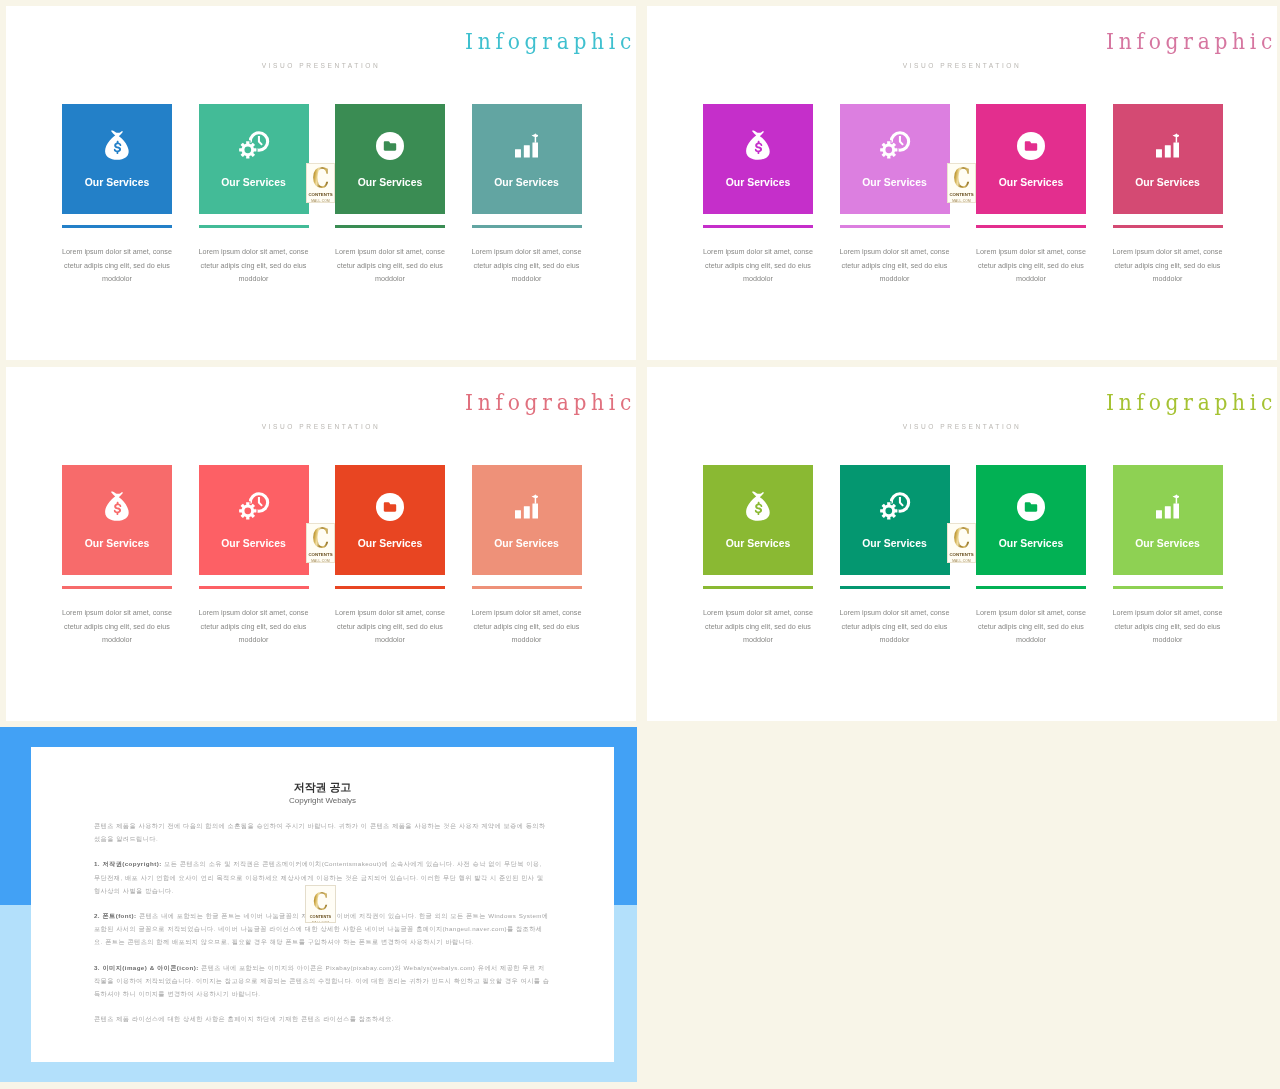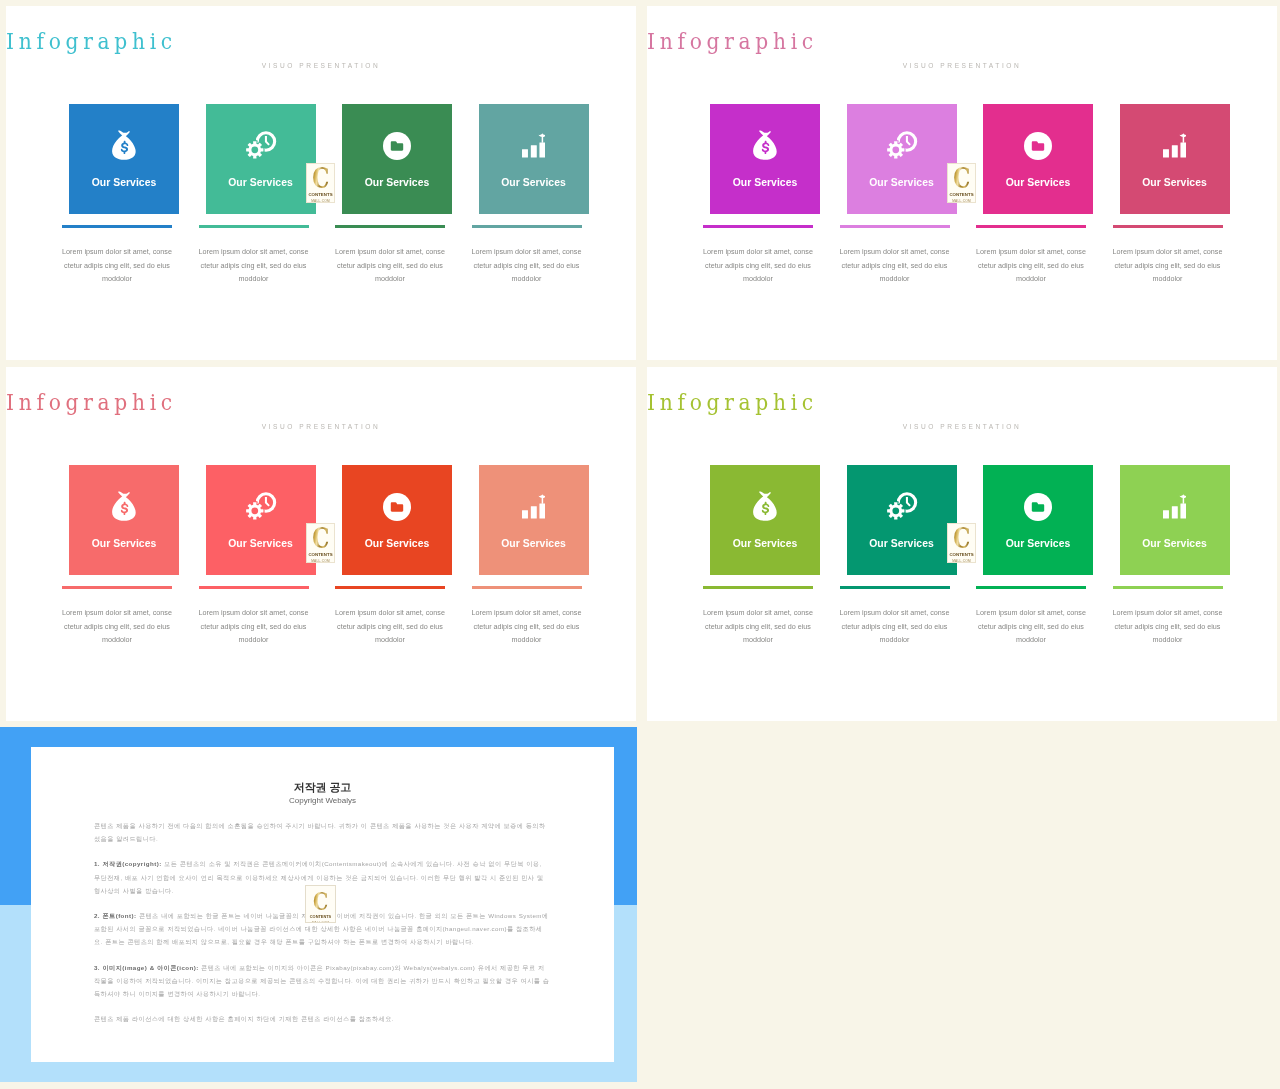--- a/index.html
+++ b/index.html
@@ -6,28 +6,28 @@
   body{width:1280px;height:1089px;background:#f8f5e8;
        font-family:"Liberation Sans",sans-serif;overflow:hidden;position:relative;}
   *{box-sizing:border-box;}
 
   .slide{position:absolute;background:#ffffff;overflow:hidden;}
   .s1{left:6px;top:6px;width:630px;height:354px;}
   .s2{left:647px;top:6px;width:630px;height:354px;}
   .s3{left:6px;top:367px;width:630px;height:354px;}
   .s4{left:647px;top:367px;width:630px;height:354px;}
 
-  .ig-title{position:absolute;left:0;right:0;top:21px;text-align:left;
+  .ig-title{position:absolute;left:0;right:0;top:21px;text-align:right;
             font-family:"DejaVu Serif",serif;font-stretch:condensed;
             font-size:22.5px;letter-spacing:4.7px;font-weight:400;line-height:28px;}
   .ig-sub{position:absolute;left:0;right:0;top:59px;text-align:center;
           font-family:"Liberation Sans",sans-serif;font-size:6.6px;
           letter-spacing:2.55px;color:#bab7b2;font-weight:400;line-height:2px;}
 
-  .card{position:absolute;top:98px;width:110px;height:110px;margin-left:7px;}
+  .card{position:absolute;top:98px;width:110px;height:110px;}
   .card .lbl{position:absolute;left:0;right:0;top:73px;text-align:center;
              color:#fff;font-size:10.4px;font-weight:700;line-height:12px;
              letter-spacing:0.05px;font-family:"Liberation Sans",sans-serif;}
   .card .ico{position:absolute;left:0;right:0;top:22px;height:34px;
              display:flex;align-items:flex-end;justify-content:center;line-height:0;}
   .ico-money{margin-bottom:-2px;}
   .ico-gear{margin-bottom:-2px;}
   .ico-folder{margin-bottom:0px;}
   .ico-bars{margin-bottom:2px;}
   .bar{position:absolute;top:218.5px;height:3.4px;width:110px;}

